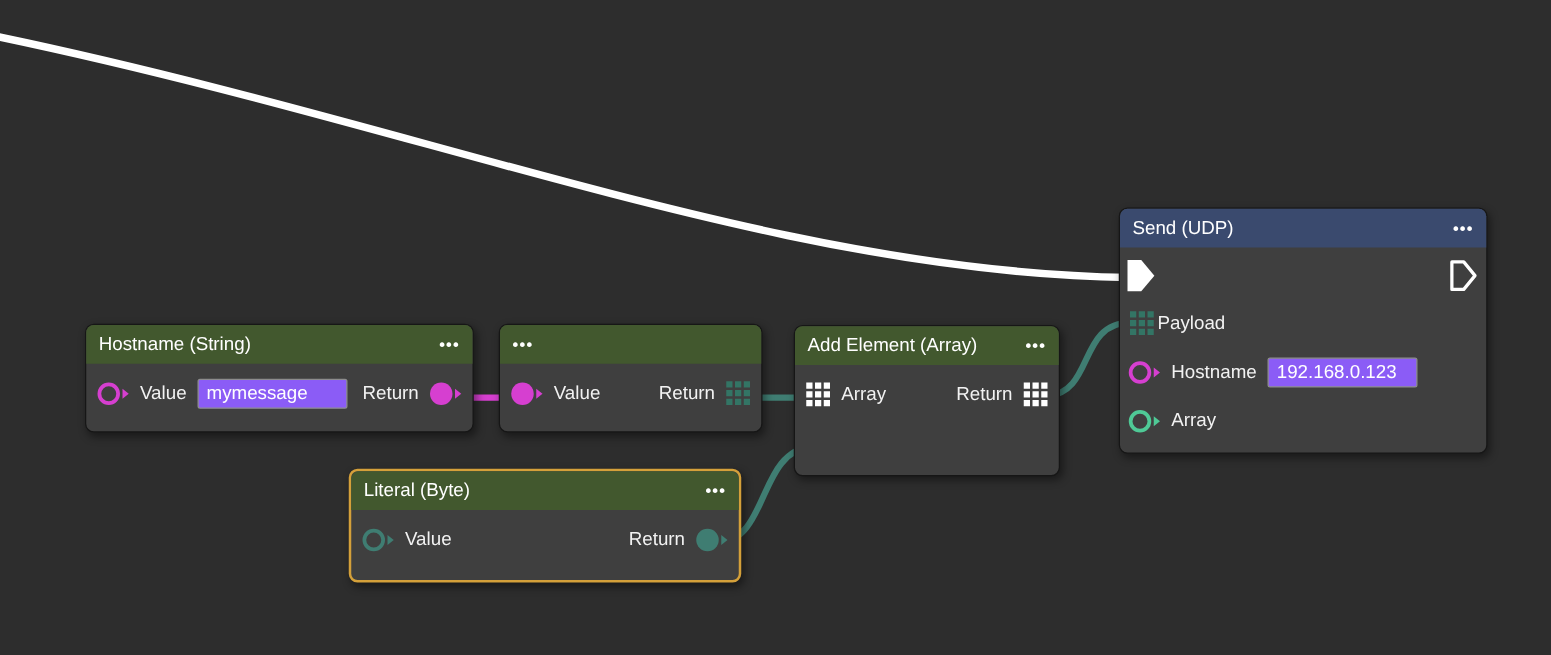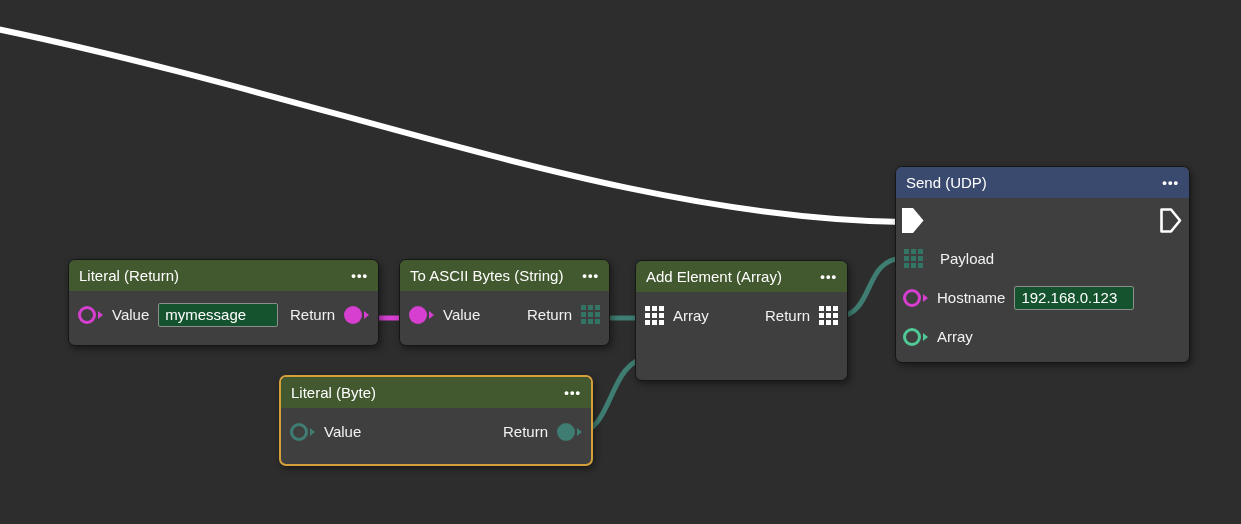--- a/index.html
+++ b/index.html
@@ -40,21 +40,21 @@
   .tri{width:0;height:0;border-top:4px solid transparent;border-bottom:4px solid transparent;
        border-left:5px solid currentColor;margin-left:2px;}
   .grid-icon{position:relative;width:19px;height:19px;flex:none;}
   .grid-icon::before{
     content:"";position:absolute;left:0;top:0;width:5px;height:5px;background:currentColor;
     box-shadow:7px 0,14px 0,0 7px,7px 7px,14px 7px,0 14px,7px 14px,14px 14px;
   }
 
   
   .field{
-    width:120px;height:24px;box-sizing:border-box;background:#14532d;
+    width:120px;height:24px;box-sizing:border-box;background:#8b5cf6;
     border:1px solid #8d8d8d;border-radius:2px;color:#fff;
     font-family:"Liberation Sans",sans-serif;font-size:15px;padding:0 6px;outline:none;
   }
 
   .exec-svg{display:block;flex:none;}
 </style>
 </head>
 <body>
 
 <div class="canvas">
@@ -62,21 +62,21 @@
   <svg class="wires" width="1241" height="524">
     <path d="M -8 28 C 340 100, 620 218, 903 222" stroke="#ffffff" stroke-width="6" fill="none" stroke-linecap="round"></path>
     <path d="M 352 318 L 428 318" stroke="#d63fd0" stroke-width="5" fill="none" stroke-linecap="round"></path>
     <path d="M 586 318 L 654 318" stroke="#3f7d72" stroke-width="5" fill="none" stroke-linecap="round"></path>
     <path d="M 838 317 C 876 313, 862 259, 904 258" stroke="#3f7d72" stroke-width="5" fill="none" stroke-linecap="round"></path>
     <path d="M 574 435 C 616 431, 606 361, 650 357" stroke="#3f7d72" stroke-width="5" fill="none" stroke-linecap="round"></path>
   </svg>
 
   <div class="node" style="left:68px;top:259px;width:309px;height:85px;">
     <div class="hdr green">
-      <span class="title">Literal (Return)</span>
+      <span class="title">Hostname (String)</span>
       <span class="menu">•••</span>
     </div>
     <div class="body">
       <div class="row">
         <span class="port magenta">
           <span class="ring"></span>
           <span class="tri"></span>
         </span>
         <span class="lbl">Value</span>
         <input class="field" value="mymessage" style="">
@@ -86,21 +86,20 @@
             <span class="dot"></span>
             <span class="tri"></span>
           </span>
         </span>
       </div>
     </div>
   </div>
 
   <div class="node" style="left:399px;top:259px;width:209px;height:85px;">
     <div class="hdr green">
-      <span class="title">To ASCII Bytes (String)</span>
       <span class="menu">•••</span>
     </div>
     <div class="body">
       <div class="row">
         <span class="port magenta">
           <span class="dot"></span>
           <span class="tri"></span>
         </span>
         <span class="lbl">Value</span>
         <span class="right">
@@ -160,21 +159,21 @@
       <div class="row" style="height:37px;">
         <svg class="exec-svg" width="24" height="27" viewBox="0 0 24 27">
           <path d="M1 1 H12 L22.5 13.5 L12 26 H1 Z" fill="#ffffff"></path>
         </svg>
         <span class="right">
           <svg class="exec-svg" width="24" height="27" viewBox="0 0 24 27">
             <path d="M2.5 2.5 H12 L21 13.5 L12 24.5 H2.5 Z" fill="none" stroke="#ffffff" stroke-width="2.6" stroke-linejoin="round"></path>
           </svg>
         </span>
       </div>
-      <div class="row" style="padding-left:3px;gap:17px;">
+      <div class="row" style="padding-left:3px;gap:3px;">
         <span class="grid-icon tealgrid"></span>
         <span class="lbl">Payload</span>
       </div>
       <div class="row" style="padding-left:2px;">
         <span class="port magenta">
           <span class="ring"></span>
           <span class="tri"></span>
         </span>
         <span class="lbl">Hostname</span>
         <input class="field" value="192.168.0.123" style="">

